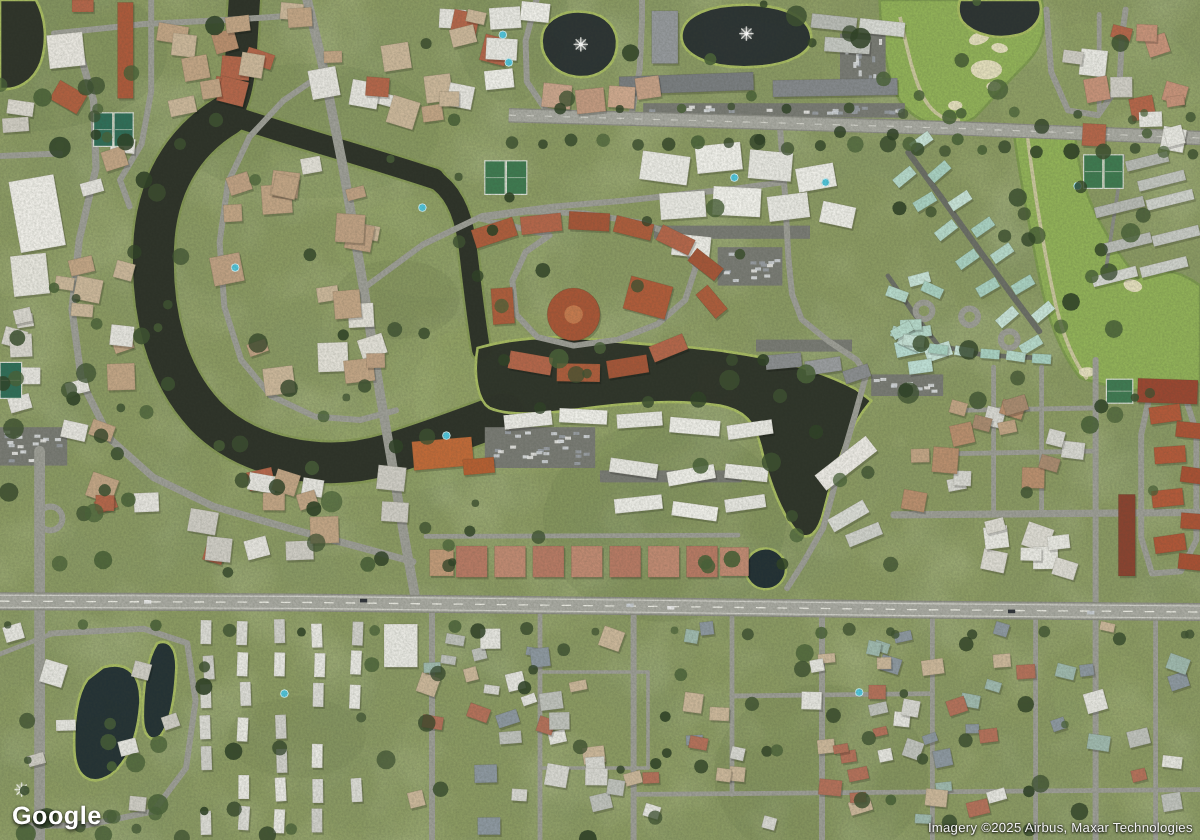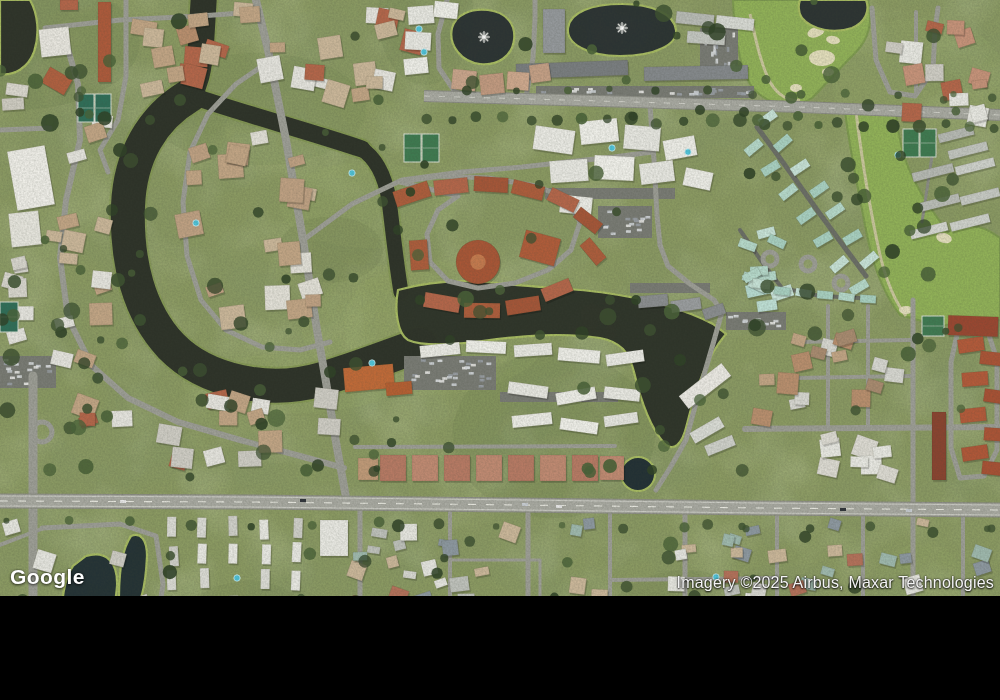--- a/index.html
+++ b/index.html
@@ -1,22 +1,22 @@
 <!DOCTYPE html>
 <html><head>
 <meta charset="utf-8">
 <style>
   html,body{margin:0;padding:0;background:#000;}
-  #viewport{position:relative;width:1000px;height:596px;overflow:hidden;background:#7d8b55;
+  #viewport{position:relative;width:1000px;height:700px;overflow:hidden;background:#7d8b55;
     font-family:"Liberation Sans",sans-serif;}
   #map-svg{position:absolute;inset:0;display:block;}
   #google-logo{position:absolute;left:10px;bottom:7px;color:#fff;font-size:21px;font-weight:700;
     letter-spacing:0.4px;text-shadow:0 1px 3px rgba(0,0,0,0.65),0 0 2px rgba(0,0,0,0.5);
     user-select:none;cursor:pointer;}
-  #attribution{position:absolute;right:6px;bottom:4px;color:#f4f4f4;font-size:16px;
+  #attribution{position:absolute;right:6px;bottom:4px;color:#f4f4f4;font-size:11px;
     text-shadow:0 0 2px rgba(0,0,0,0.95),0 1px 2px rgba(0,0,0,0.9);letter-spacing:0.2px;}
 </style>
 </head>
 <body>
 
 <div id="viewport">
   <svg id="map-svg" viewBox="0 0 1000 700" width="1000" height="700">
     <defs>
       <filter id="fMottleD" x="0%" y="0%" width="100%" height="100%">
         <feTurbulence type="fractalNoise" baseFrequency="0.012" numOctaves="3" seed="11"></feTurbulence>

